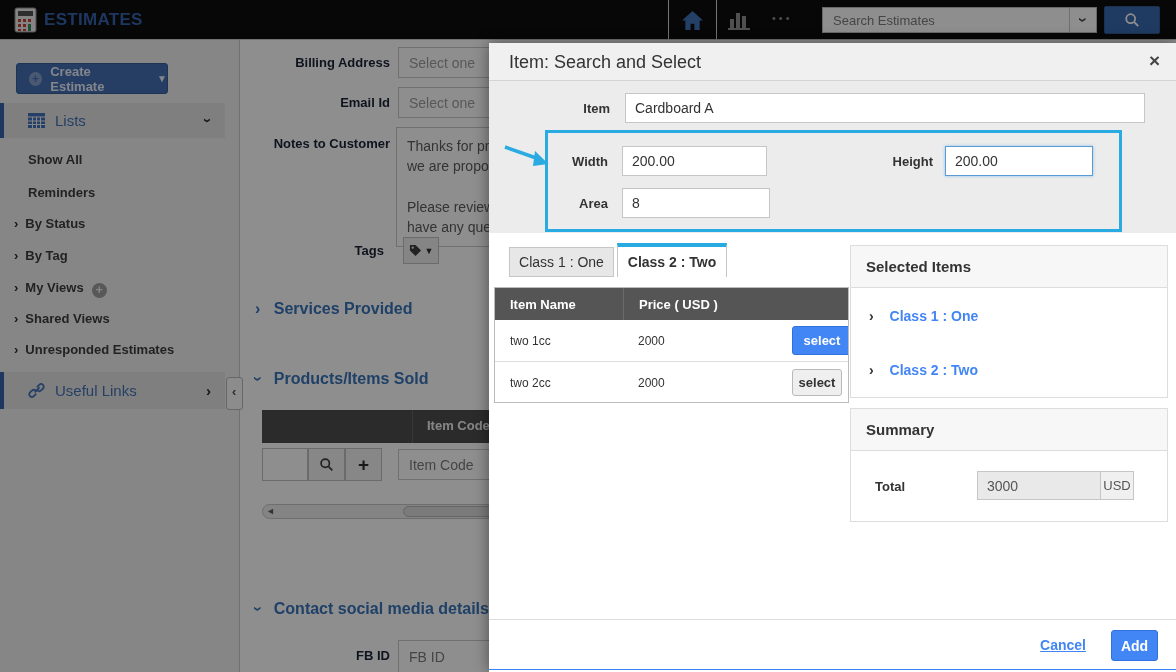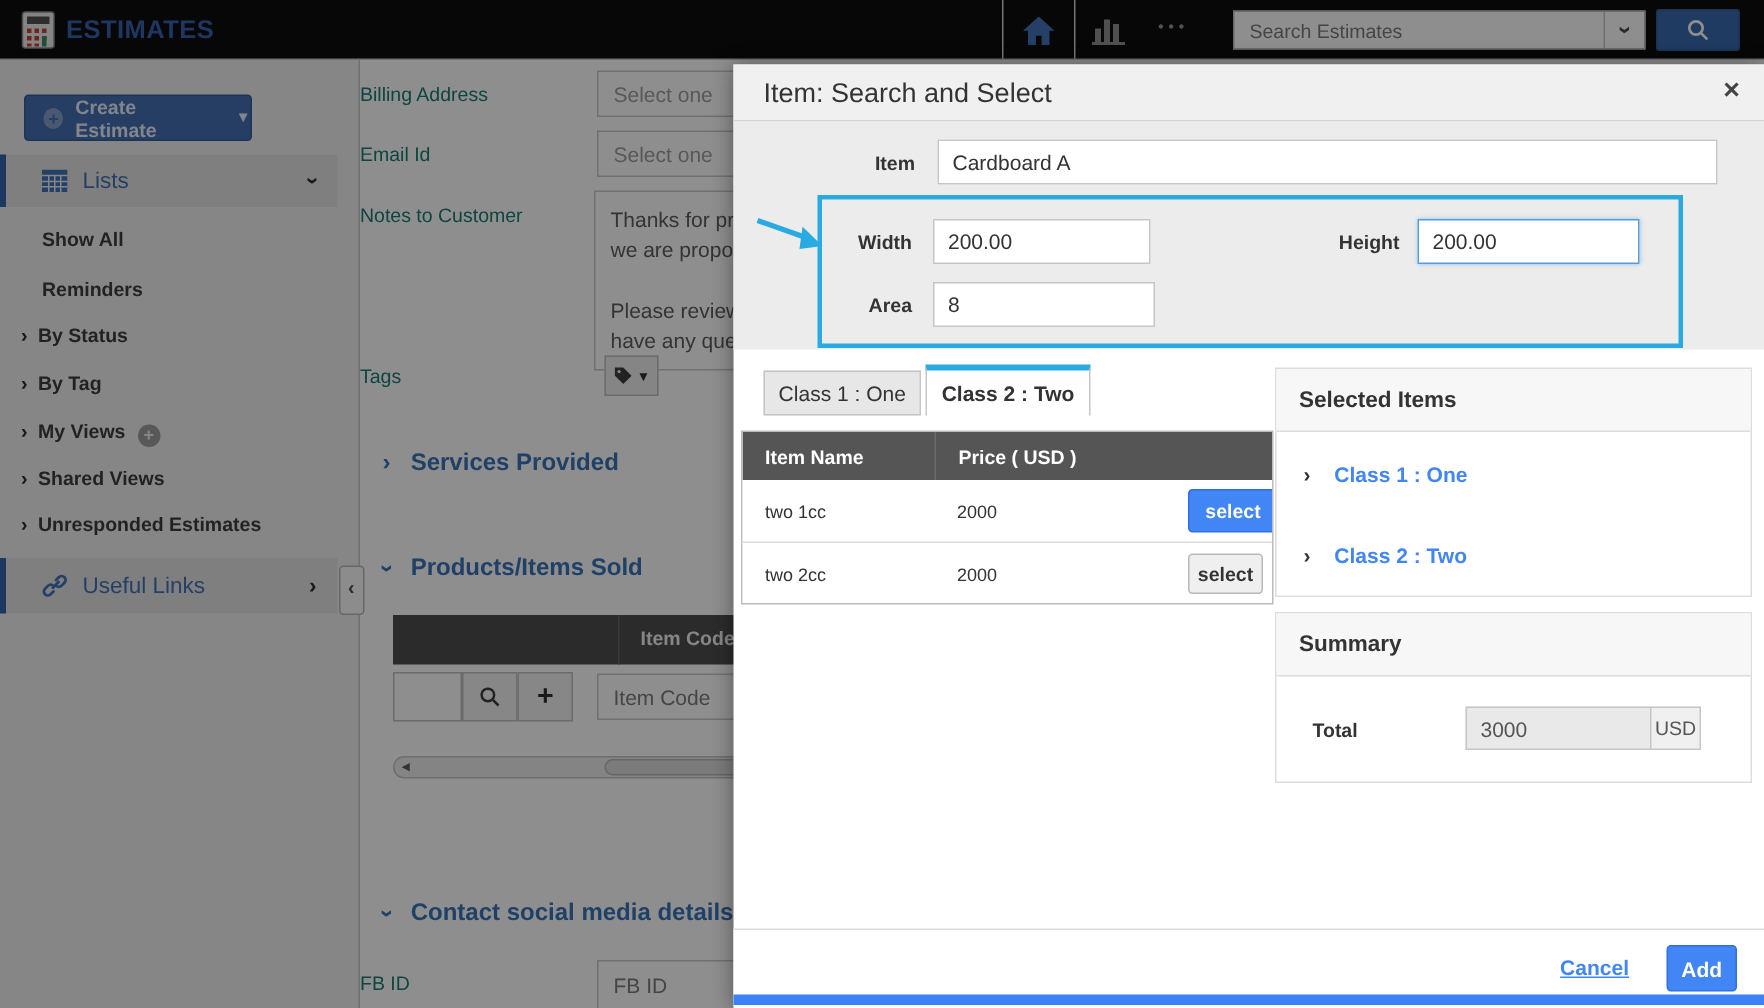--- a/index.html
+++ b/index.html
@@ -56,22 +56,22 @@
     background:#9a9a9a; color:#f0f0f0; font-weight:bold; font-size:12px;
     align-items:center; justify-content:center; line-height:1; margin-left:8px;
     vertical-align:-2px; }
   .collapse-handle { position:absolute; left:226px; top:377px; width:17px; height:33px;
     background:#fbfbfb; border:1px solid #b5b5b5; border-radius:3px; z-index:2;
     display:flex; align-items:center; justify-content:center; font-weight:bold;
     color:#222; cursor:pointer; font-size:13px; }
   
   .content { position:absolute; left:240px; top:40px; width:936px; height:632px;
     background:#fff; z-index:0; }
-  .flabel { position:absolute; width:150px; font-size:13px;
-    font-weight:normal; color:#0f766e; }
+  .flabel { position:absolute; width:150px; text-align:right; font-size:13px;
+    font-weight:bold; color:#0f172a; }
   .selectbox { position:absolute; left:158px; width:330px; height:31px;
     border:1px solid #c6c6c6; background:#fff; color:#999; font-size:14px;
     display:flex; align-items:center; padding-left:10px; cursor:pointer; }
   .notes-area { position:absolute; left:156px; top:87px; width:334px; height:120px;
     border:1px solid #c6c6c6; background:#fff; color:#555; font-size:14px;
     padding:8px 10px; font-family:inherit; resize:none; line-height:1.45; }
   .tags-btn { position:absolute; left:163px; top:197px; width:36px; height:27px;
     background:#efefef; border:1px solid #bdbdbd; display:flex; align-items:center;
     justify-content:center; gap:3px; cursor:pointer; color:#222; }
   .section-head { position:absolute; left:15px; color:#2e6cb5; font-size:16px;
@@ -159,21 +159,21 @@
   .total-lbl { position:absolute; left:24px; top:8px; font-size:13px;
     font-weight:bold; color:#333; }
   .total-input { position:absolute; left:126px; top:0; width:124px; height:29px;
     background:#e9e9e9; border:1px solid #c6c6c6; color:#555; font-size:14px;
     padding:0 9px; font-family:inherit; }
   .total-cur { position:absolute; left:249px; top:0; width:34px; height:29px;
     background:#f0f0f0; border:1px solid #c6c6c6; display:flex; align-items:center;
     justify-content:center; font-size:13px; color:#555; }
   
   .modal-footer { position:absolute; left:0; top:576px; width:100%; height:51px;
-    border-top:1px solid #ddd; border-bottom:7px solid #3b82f6; background:#fff; }
+    border-top:1px solid #ddd; border-bottom:1px solid #3b82f6; background:#fff; }
   .cancel-link { position:absolute; right:90px; top:17px; color:#4285f4;
     font-size:14px; text-decoration:underline; cursor:pointer; font-weight:bold; }
   .add-btn { position:absolute; right:18px; top:10px; width:47px; height:31px;
     background:#4285f4; border:1px solid #3071e0; border-radius:3px; color:#fff;
     font-size:14px; font-weight:bold; cursor:pointer; font-family:inherit; }
 </style>
 </head>
 <body>
 
 <div class="app">

